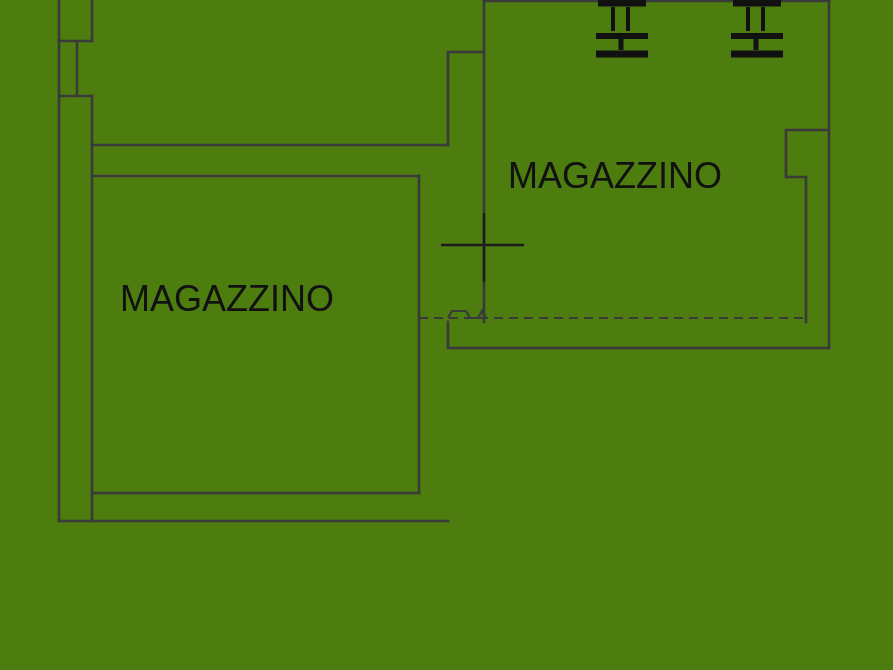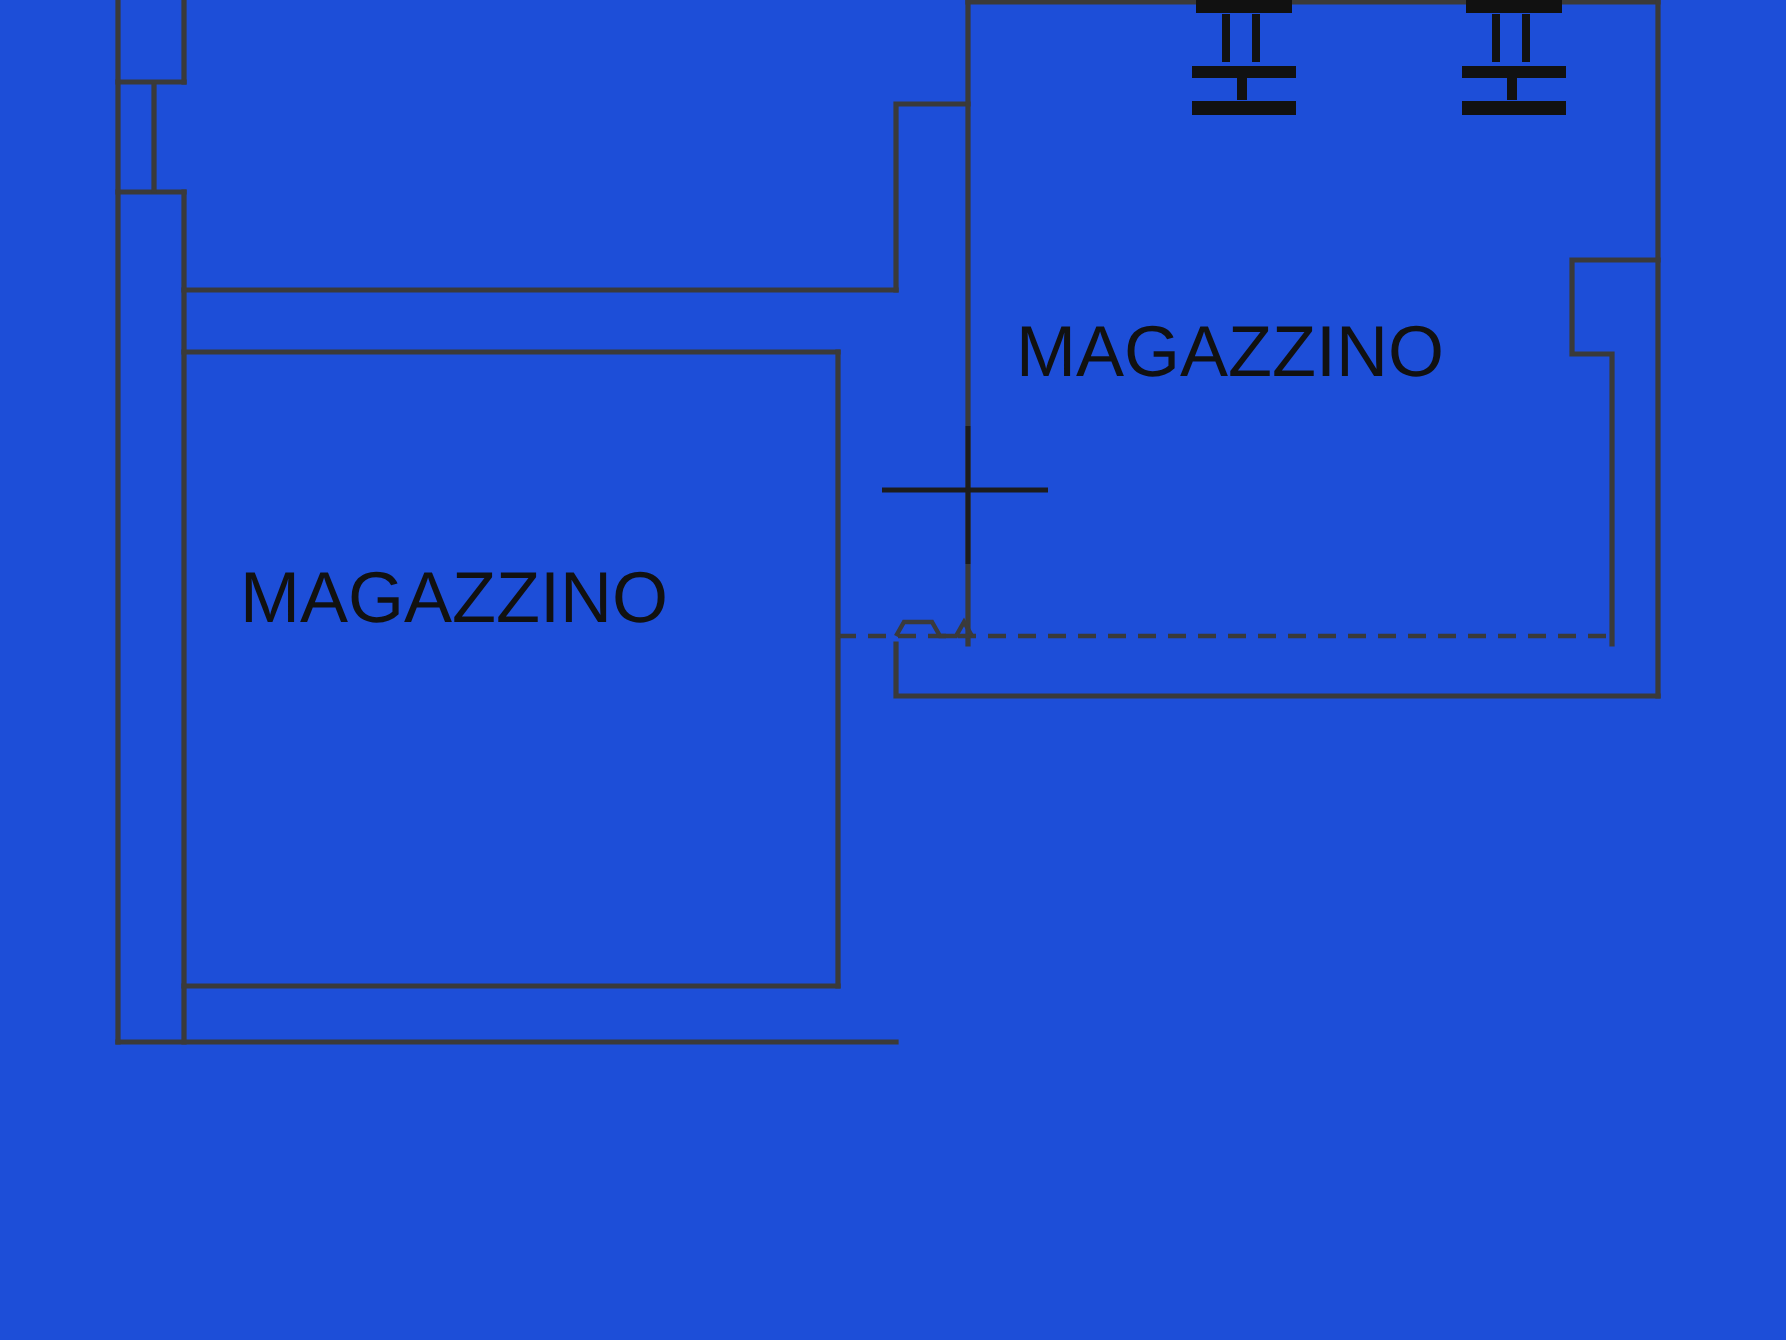--- a/index.html
+++ b/index.html
@@ -10,21 +10,21 @@
   body {
     width: 893px;
     height: 670px;
     overflow: hidden;
     font-family: "Liberation Sans", sans-serif;
   }
   #plan-root {
     position: relative;
     width: 893px;
     height: 670px;
-    background: #1d4ed8;
+    background: #4d7c0f;
   }
   #plan-svg {
     position: absolute;
     left: 0;
     top: 0;
     width: 893px;
     height: 670px;
     display: block;
   }
   .room-label {

